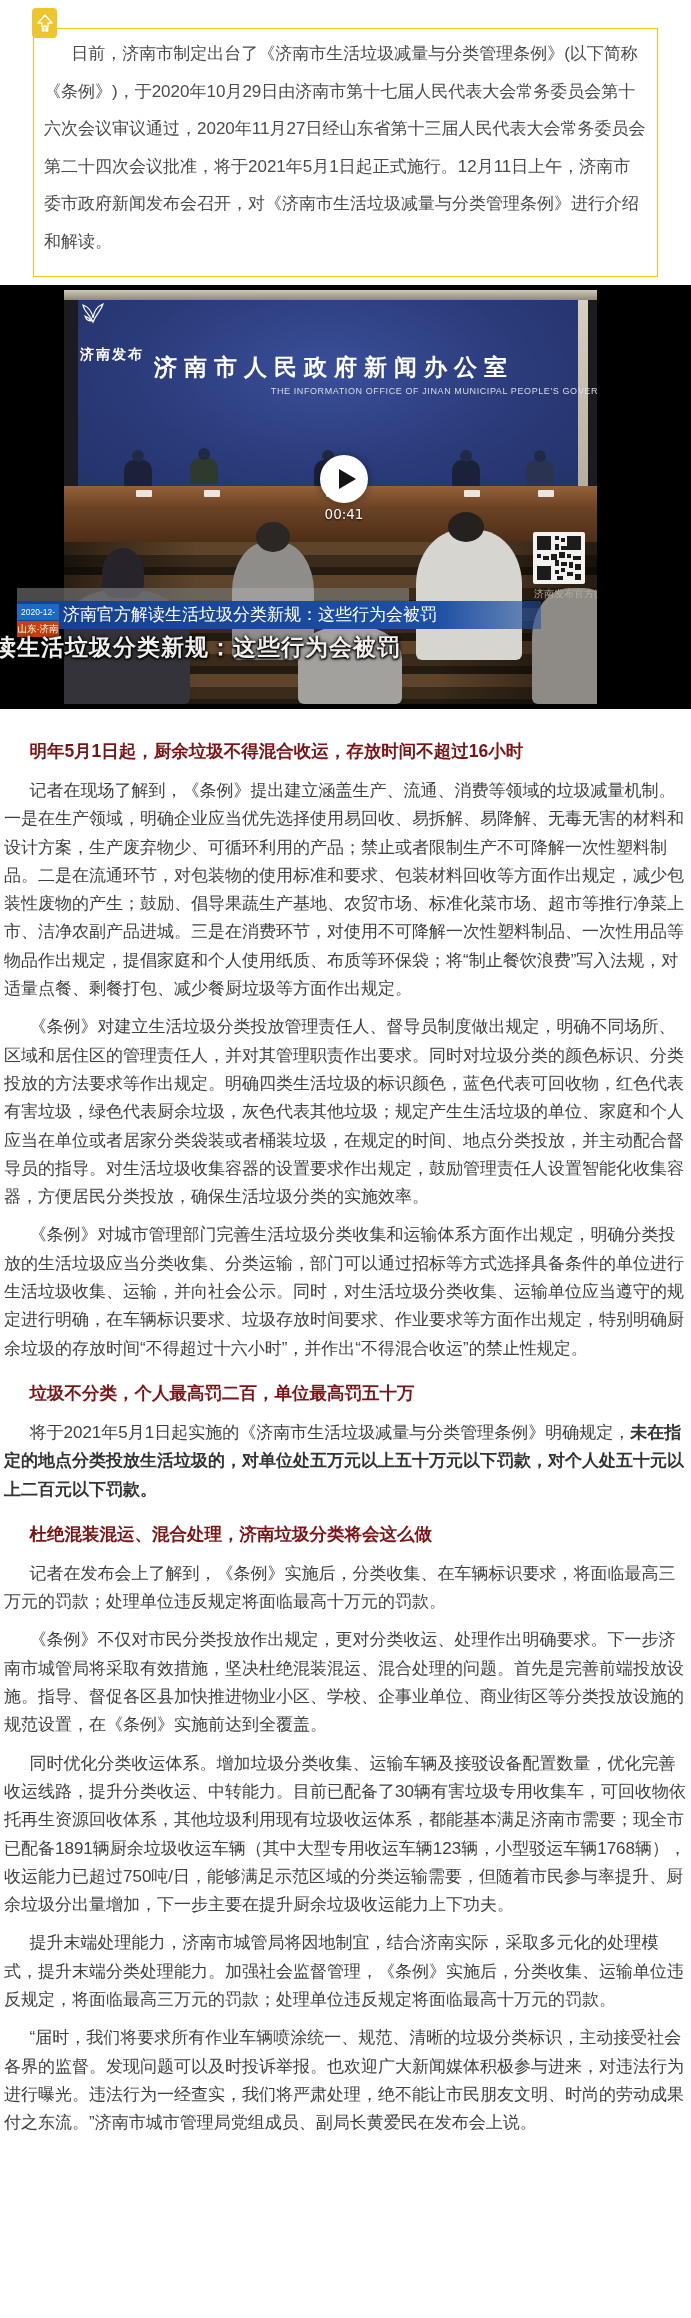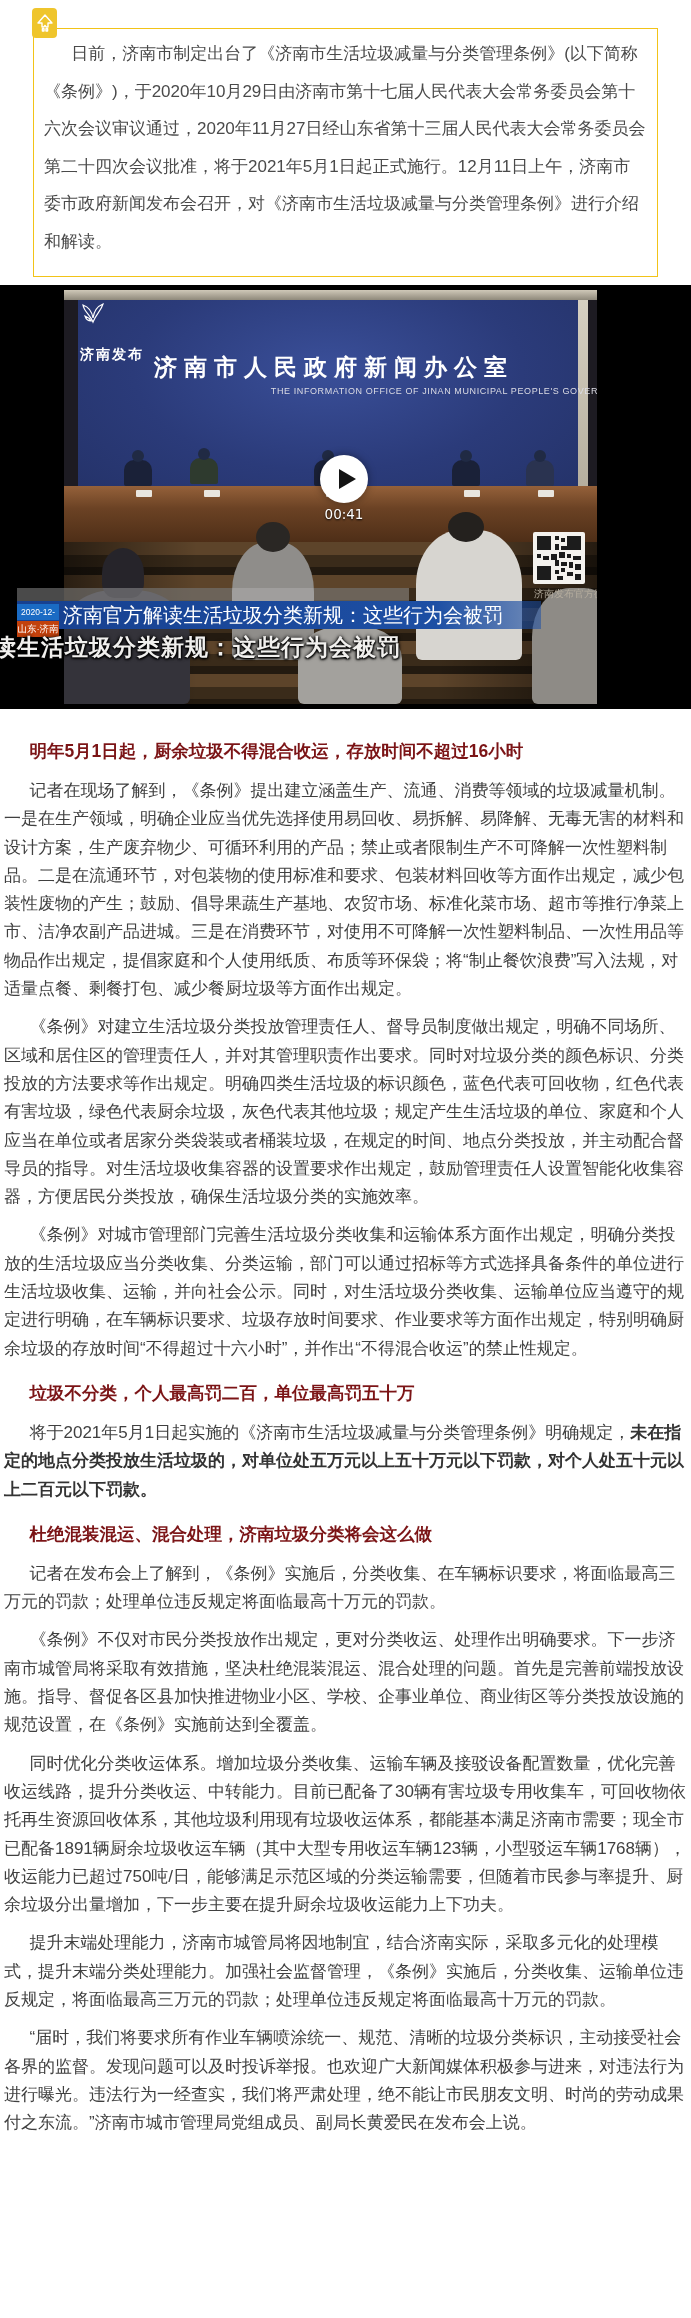--- a/index.html
+++ b/index.html
@@ -32,21 +32,21 @@
   .plate{position:absolute;top:4px;width:16px;height:7px;background:#e9e6df;border-radius:1px;}
   .audience{position:absolute;left:0;top:252px;width:533px;height:162px;
     background:repeating-linear-gradient(180deg,#5d442a 0px,#5d442a 13px,#3a2b1a 13px,#3a2b1a 25px,#231a10 25px,#231a10 33px);}
   .aud-shade{position:absolute;left:0;top:252px;width:533px;height:162px;
     background:linear-gradient(90deg,rgba(0,0,0,.55),rgba(0,0,0,0) 25%,rgba(0,0,0,0) 70%,rgba(0,0,0,.6));}
   .person{position:absolute;border-radius:42% 42% 6px 6px;}
   .qr{position:absolute;left:469px;top:242px;width:52px;height:52px;background:#f4f2ee;border-radius:2px;
     display:flex;align-items:center;justify-content:center;}
   .qr-cap{position:absolute;left:440px;top:297px;width:110px;text-align:right;font-size:10px;color:#b4ac9e;}
   .graystrip{position:absolute;left:17px;top:303px;width:392px;height:13px;background:rgba(185,185,185,.4);}
-  .banner{position:absolute;left:17px;top:316px;width:524px;height:28px;color:#fff;font-size:20px;
+  .banner{position:absolute;left:17px;top:316px;width:524px;height:28px;color:#fff;font-size:17px;
     line-height:28px;padding-left:46px;box-sizing:border-box;white-space:nowrap;overflow:hidden;
     background:linear-gradient(90deg,#17408f 0%,#1d4fa4 80%,rgba(29,79,164,.55) 100%);}
   .badge{position:absolute;left:17px;width:42px;height:16px;color:#fff;text-align:center;line-height:16px;}
   .badge-date{top:319px;background:#1a6bc4;font-size:8.5px;}
   .badge-region{top:336px;background:#c2410c;font-size:9.5px;}
   .caption{position:absolute;left:-7px;top:347px;font-size:23px;font-weight:bold;color:#f1f0ee;white-space:nowrap;
     text-shadow:0 0 4px #000,1px 1px 2px #000,-1px 1px 2px #000;letter-spacing:1px;}
   .play{position:absolute;left:320px;top:170px;width:48px;height:48px;border-radius:50%;background:#fff;
     border:none;padding:0;cursor:pointer;display:flex;align-items:center;justify-content:center;box-shadow:0 0 8px rgba(0,0,0,.4);}
   .tri{display:block;width:0;height:0;border-left:17px solid #141414;border-top:10px solid transparent;

